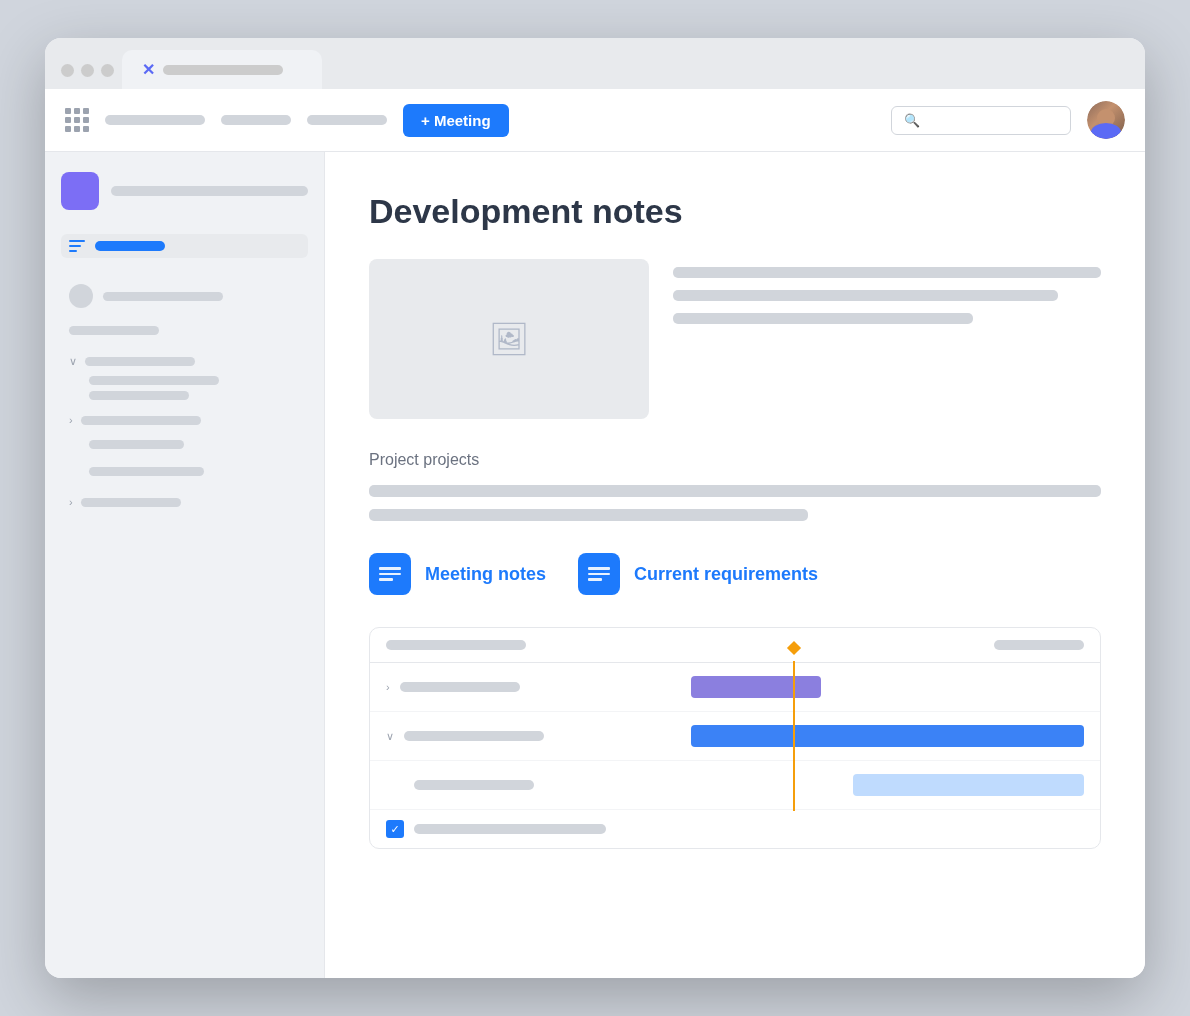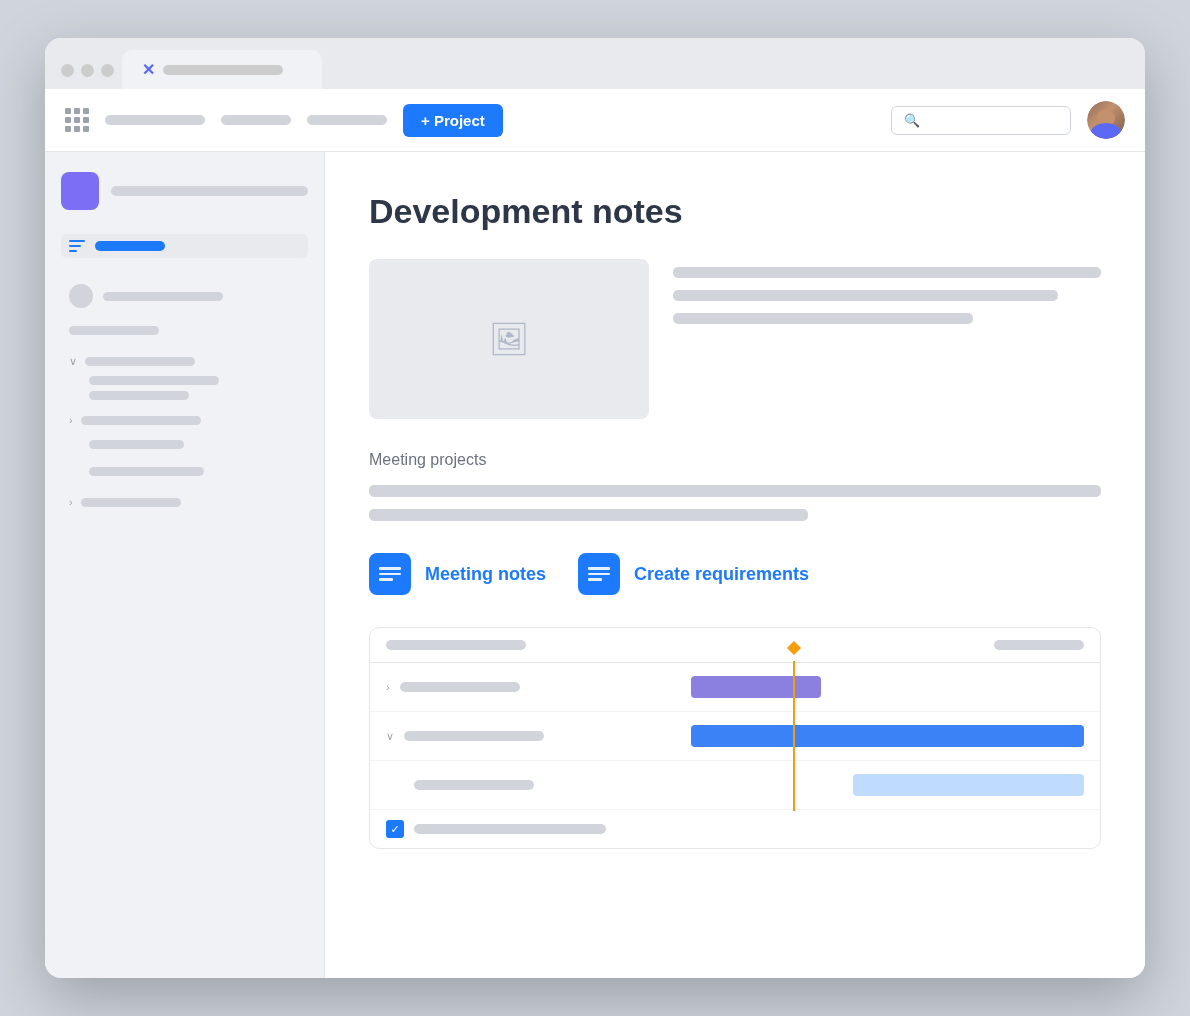--- a/index.html
+++ b/index.html
@@ -502,21 +502,21 @@
       <div class="grid-dot"></div>
         <div class="grid-dot"></div>
         <div class="grid-dot"></div>
       <div class="grid-dot"></div>
         <div class="grid-dot"></div>
         <div class="grid-dot"></div>
     </div>
     <div class="nav-item" style="width:100px;"></div>
     <div class="nav-item" style="width:70px;"></div>
     <div class="nav-item" style="width:80px;"></div>
-    <button class="create-btn">+ Project</button>
+    <button class="create-btn">+ Meeting</button>
     <div class="search-box">
       <span class="search-icon-shape">🔍</span>
       <div class="search-placeholder"></div>
     </div>
     <div class="avatar">
       <div class="avatar-img">
         <div class="avatar-face"></div>
         <div class="avatar-body"></div>
       </div>
     </div>
@@ -591,21 +591,21 @@
         <div class="hero-image">
           <span class="image-icon">🖼</span>
         </div>
         <div class="hero-text-lines">
           <div class="text-line" style="width:100%;"></div>
           <div class="text-line" style="width:90%;"></div>
           <div class="text-line" style="width:70%;"></div>
         </div>
       </div>
 
-      <div class="section-title">Meeting projects</div>
+      <div class="section-title">Project projects</div>
 
       <div class="project-lines">
         <div class="text-line" style="width:100%; height:12px;"></div>
         <div class="text-line" style="width:60%; height:12px;"></div>
       </div>
 
       <div class="cards-row">
         <div class="card-item">
           <div class="card-icon">
             <div class="card-icon-lines">
@@ -618,21 +618,21 @@
         </div>
 
         <div class="card-item">
           <div class="card-icon">
             <div class="card-icon-lines">
               <div class="icon-line"></div>
               <div class="icon-line"></div>
               <div class="icon-line"></div>
             </div>
           </div>
-          <span class="card-label">Create requirements</span>
+          <span class="card-label">Current requirements</span>
         </div>
       </div>
 
       <div class="gantt-container">
 
         <div class="gantt-header">
           <div class="gantt-header-left">
             <div class="gantt-header-bar" style="width:140px;"></div>
           </div>
           <div class="gantt-header-right">

